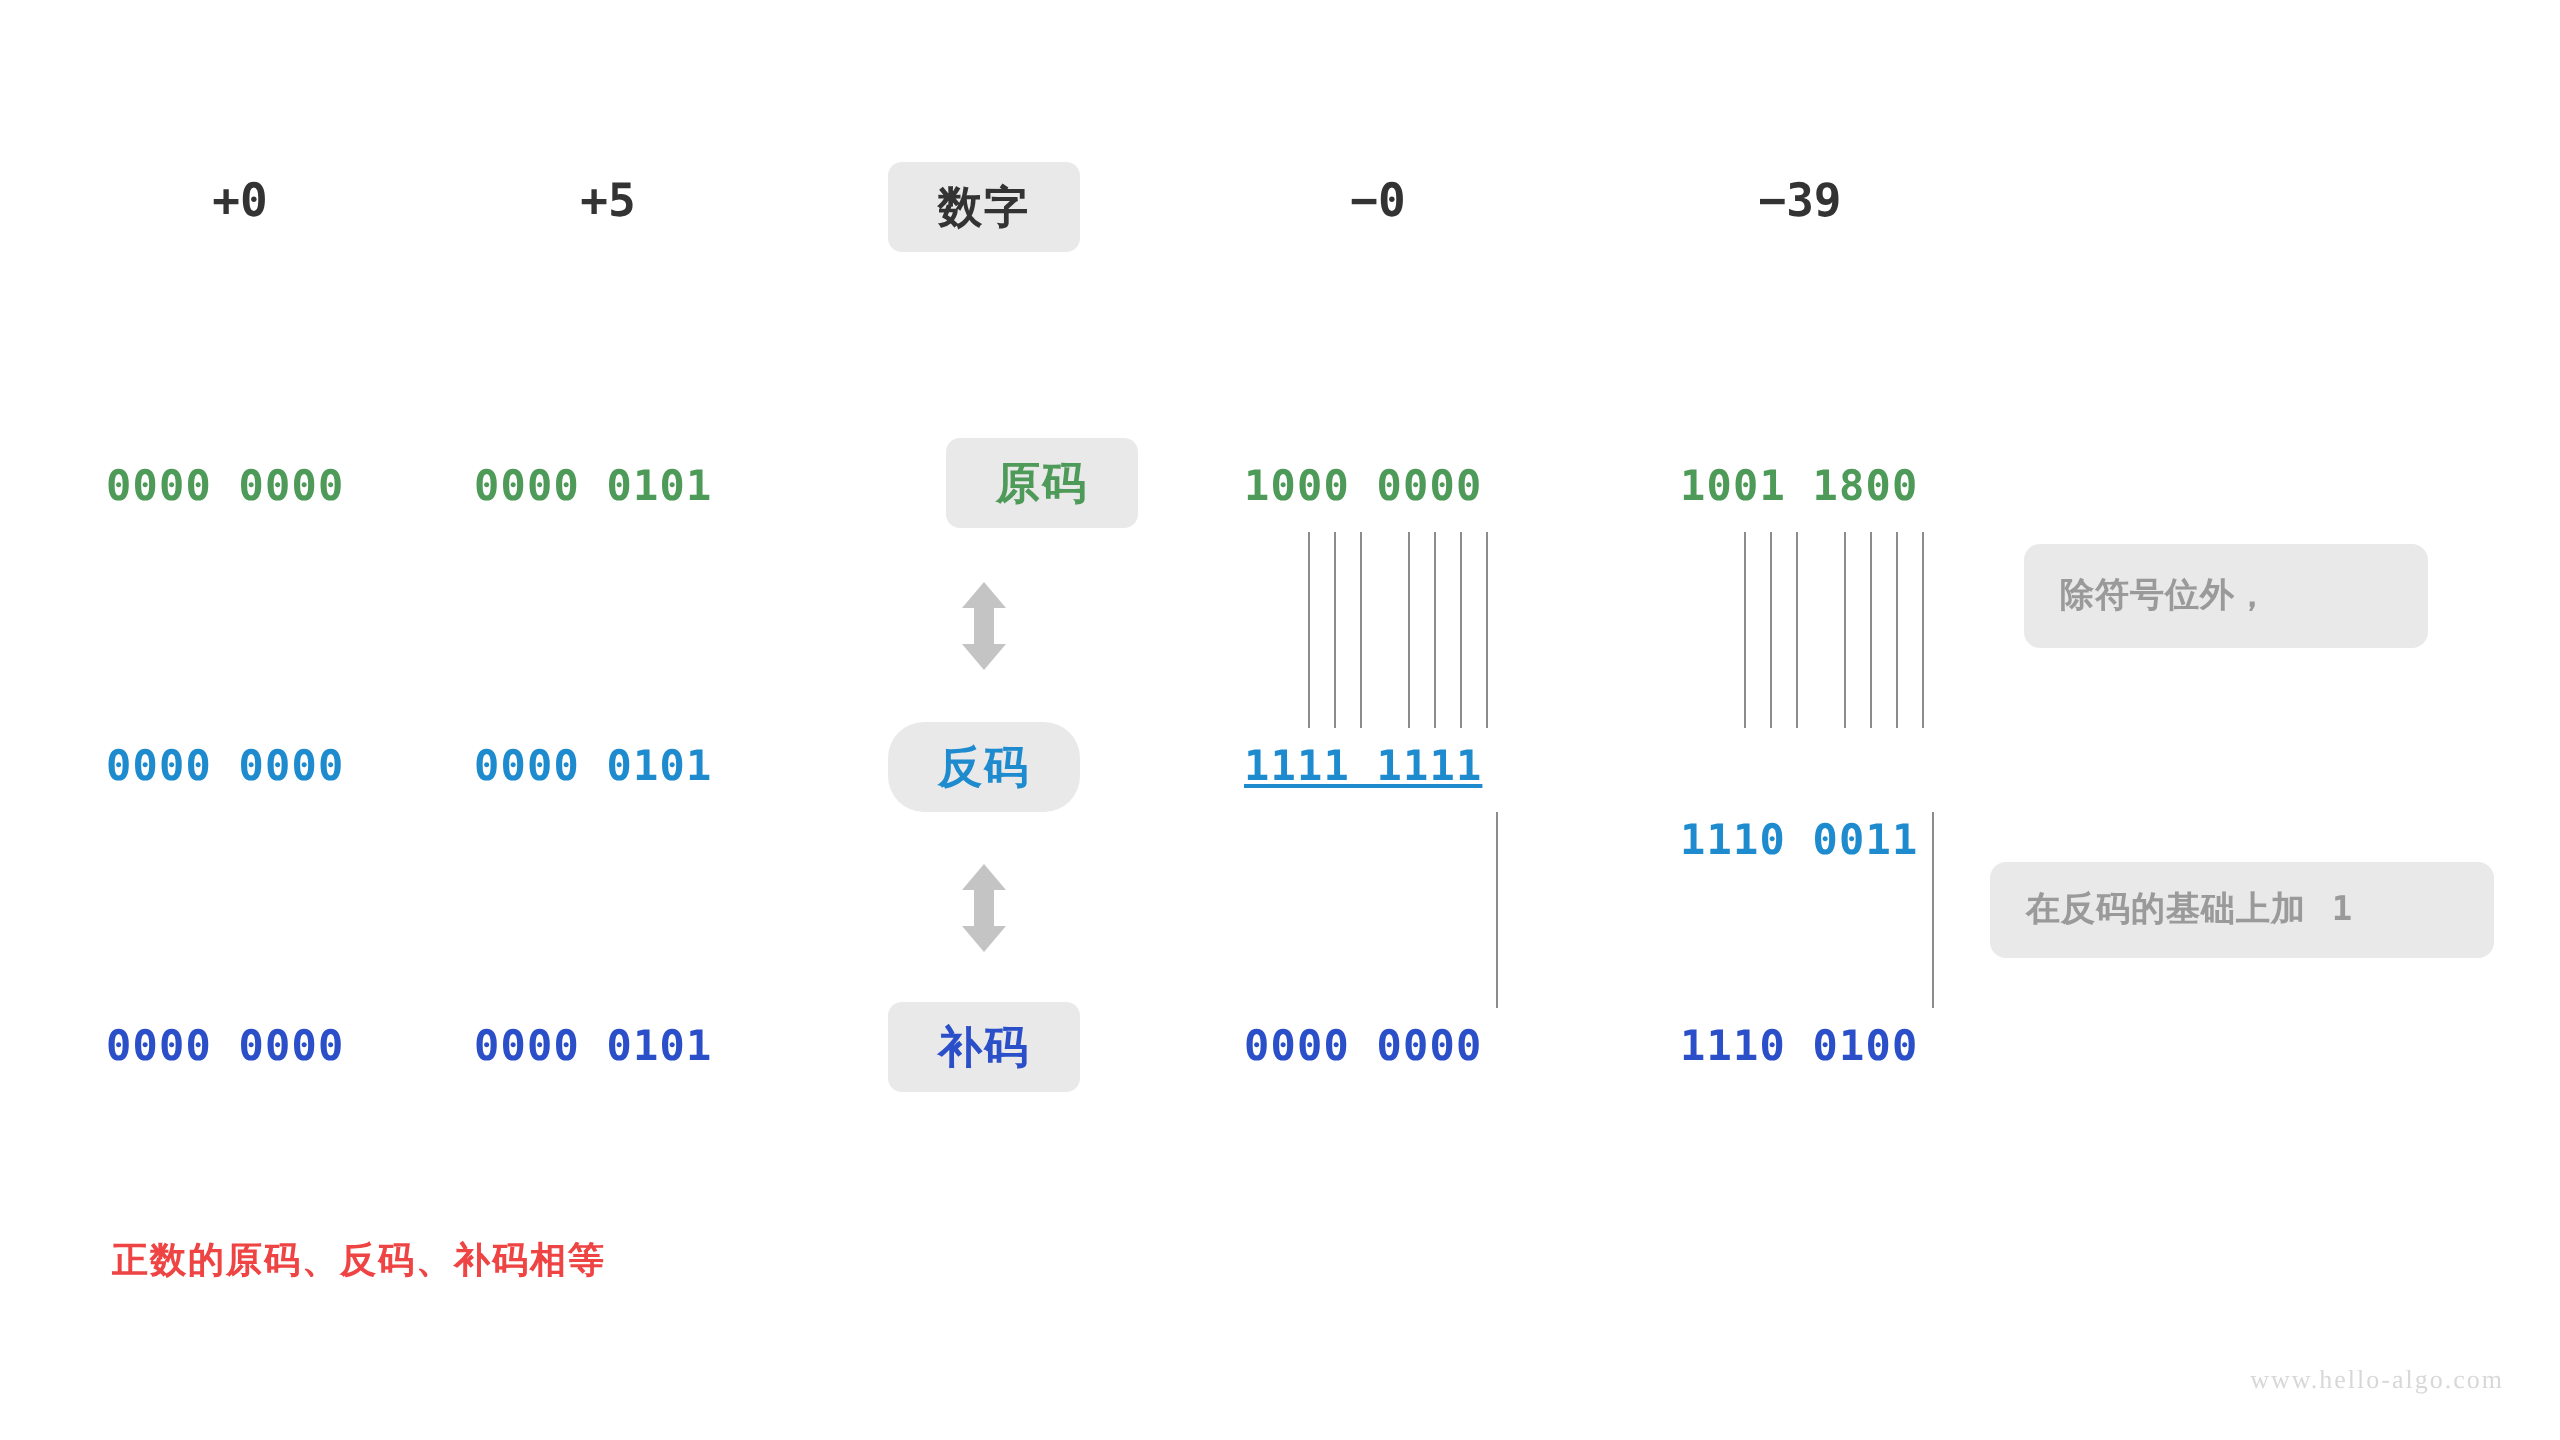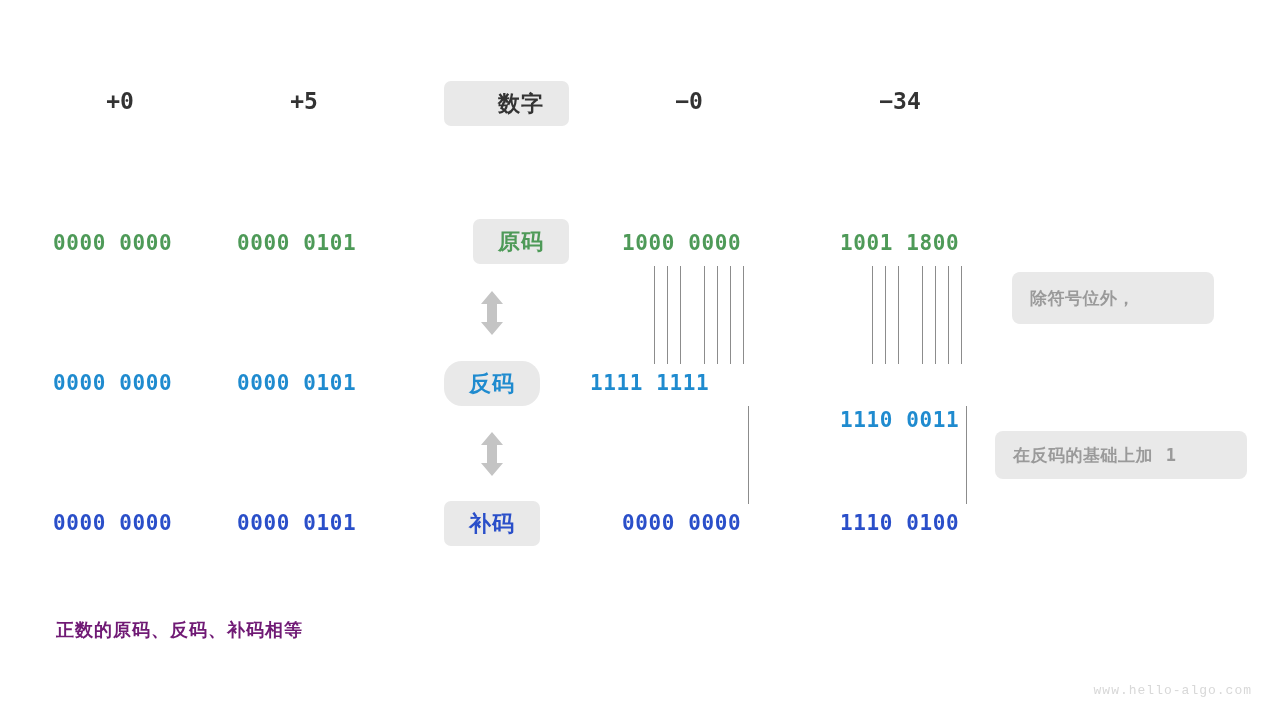--- a/index.html
+++ b/index.html
@@ -50,21 +50,21 @@
     width: 96px;
     height: 45px;
     display: flex;
     align-items: center;
     justify-content: center;
     font-family: "DejaVu Sans", "Liberation Sans", sans-serif;
     font-weight: 700;
     font-size: 22px;
     letter-spacing: 1px;
   }
-  .pill-number { color: #333333; padding-left: 29px; }
+  .pill-number { color: #333333; }
   .pill-true   { color: #4e9a58; }
   .pill-ones   { color: #1f8bcf; }
   .pill-twos   { color: #2a4fc9; }
 
   
   .note {
     background: #e9e9e9;
     border-radius: 8px;
     color: #9a9a9a;
     font-family: "DejaVu Sans", "Liberation Sans", sans-serif;
@@ -74,32 +74,32 @@
     padding: 13px 18px;
     box-sizing: border-box;
     line-height: 1.55;
   }
   .note .num-one {
     font-family: "DejaVu Sans Mono", "Liberation Mono", monospace;
   }
 
   
   .caption {
-    color: #701a75;
+    color: #ef4444;
     font-family: "DejaVu Sans", "Liberation Sans", sans-serif;
     font-weight: 700;
     font-size: 18px;
     letter-spacing: 1px;
     white-space: pre;
   }
 
   
   .watermark {
     color: #d8d8d8;
-    font-family: Liberation Mono, monospace;
+    font-family: Liberation Serif, serif;
     font-size: 13px;
     letter-spacing: 1px;
     margin-top: 20px;
   }
 
   
   .vline {
     position: absolute;
     width: 1px;
     background: #8c8c8c;
@@ -123,39 +123,39 @@
 <div class="stage">
 
   <div class="abs hdr-num" style="left:60px; top:88px; width:120px;">+0</div>
 
   <div class="abs hdr-num" style="left:244px; top:88px; width:120px;">+5</div>
 
   <div class="abs pill pill-number" style="left:444px; top:81px;">数字</div>
 
   <div class="abs hdr-num" style="left:629px; top:88px; width:120px;">−0</div>
 
-  <div class="abs hdr-num" style="left:840px; top:88px; width:120px;">−34</div>
+  <div class="abs hdr-num" style="left:840px; top:88px; width:120px;">−39</div>
 
   <div class="abs bits colors-green" style="left:53px; top:231px;">0000 0000</div>
 
   <div class="abs bits colors-green" style="left:237px; top:231px;">0000 0101</div>
 
   <div class="abs pill pill-true" style="left:444px; top:219px;margin-left:29px;">原码</div>
 
   <div class="abs bits colors-green" style="left:622px; top:231px;">1000 0000</div>
 
   <div class="abs bits colors-green" style="left:840px; top:231px;">1001 1800</div>
 
   <div class="abs bits colors-ones" style="left:53px; top:371px;">0000 0000</div>
 
   <div class="abs bits colors-ones" style="left:237px; top:371px;">0000 0101</div>
 
   <div class="abs pill pill-ones" style="left:444px; top:361px;border-radius:18px;">反码</div>
 
-  <div class="abs bits colors-ones" style="left:590px; top:371px;">1111 1111</div>
+  <div class="abs bits colors-ones" style="left:622px; top:371px;text-decoration:underline;">1111 1111</div>
 
   <div class="abs bits colors-ones" style="left:840px; top:371px;margin-top:37px;">1110 0011</div>
 
   <div class="abs bits colors-twos" style="left:53px; top:511px;">0000 0000</div>
 
   <div class="abs bits colors-twos" style="left:237px; top:511px;">0000 0101</div>
 
   <div class="abs pill pill-twos" style="left:444px; top:501px;">补码</div>
 
   <div class="abs bits colors-twos" style="left:622px; top:511px;">0000 0000</div>

